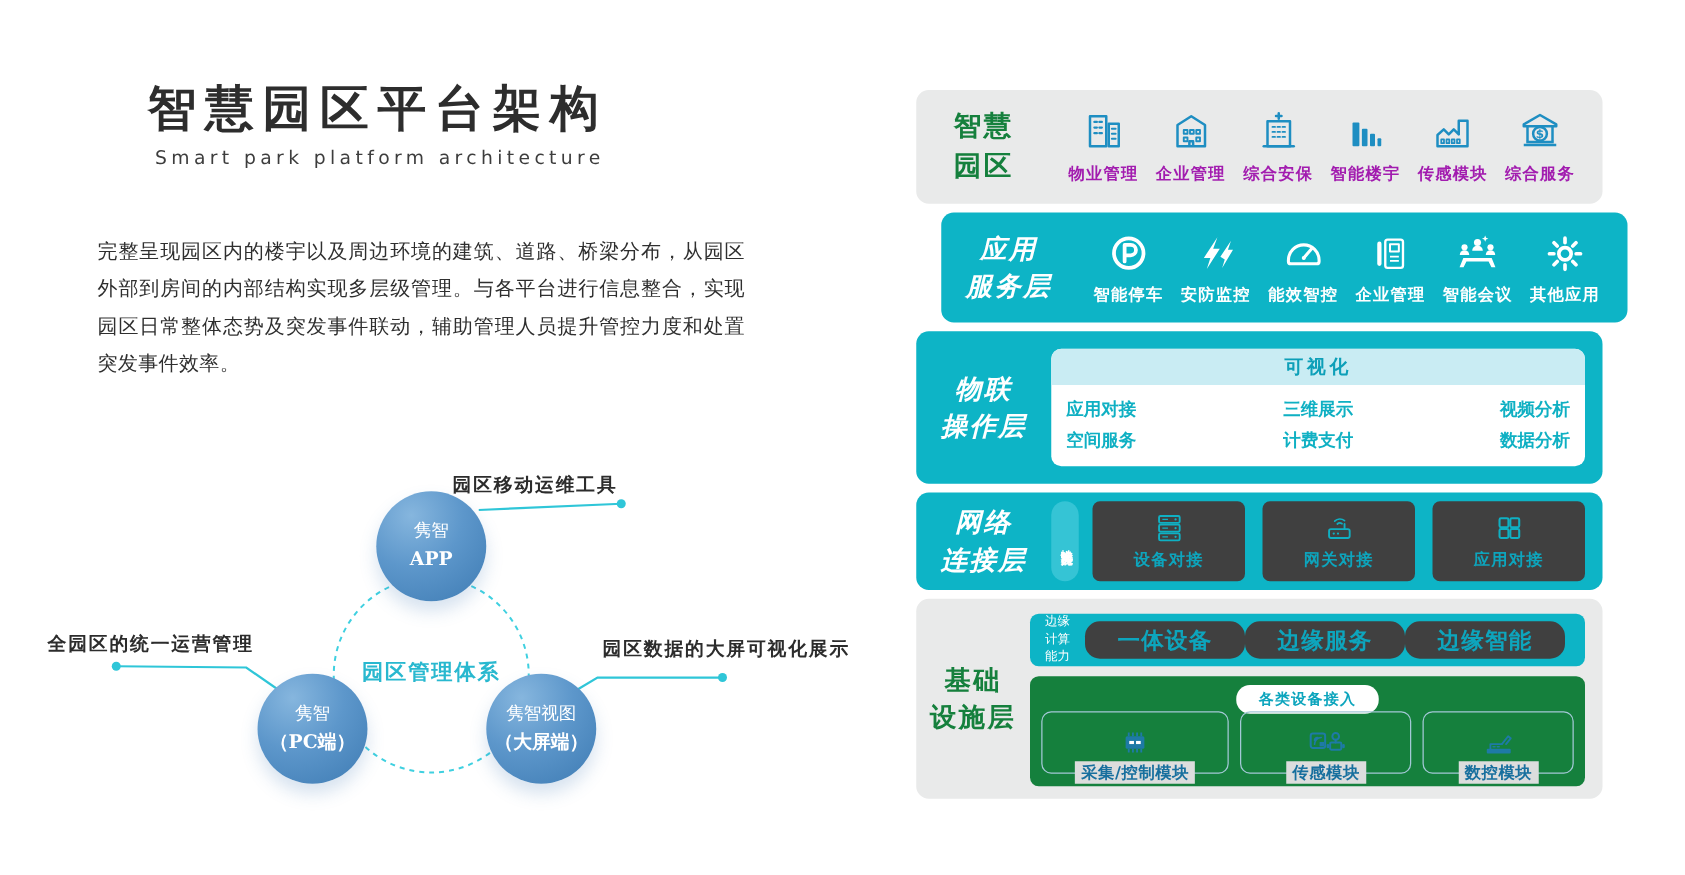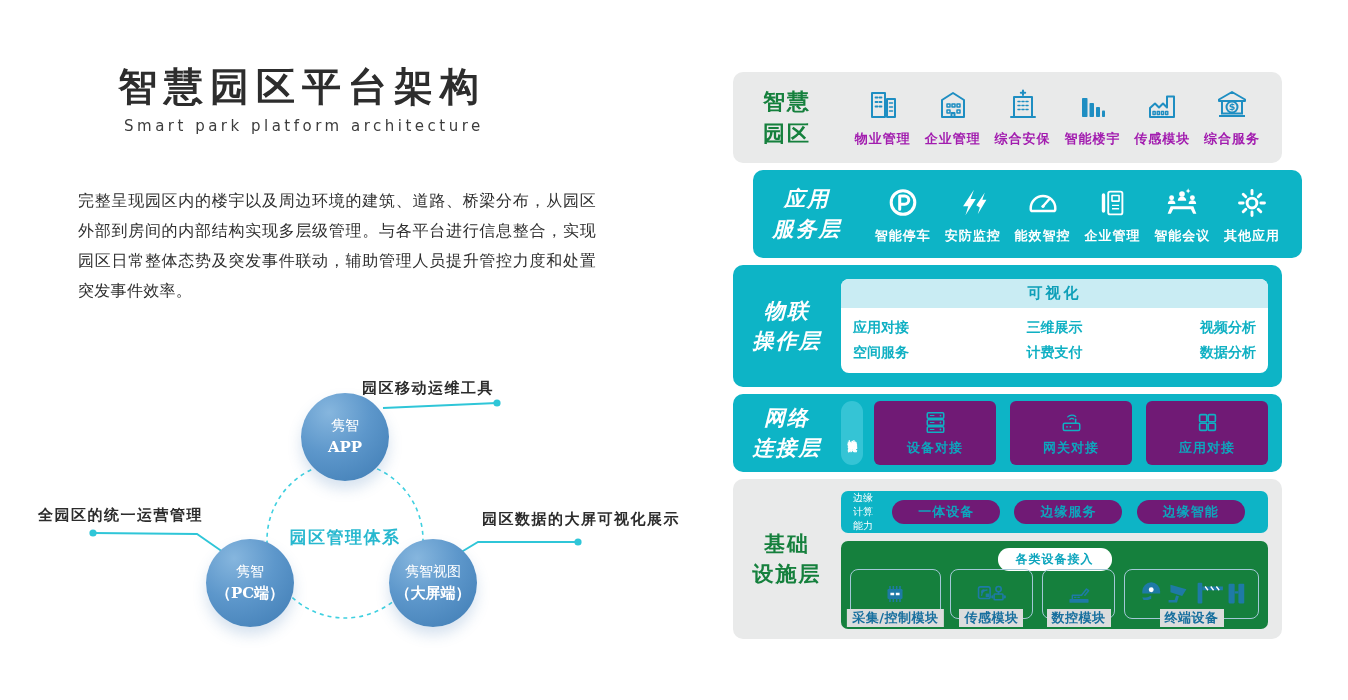--- a/index.html
+++ b/index.html
@@ -64,33 +64,33 @@
   .card-bd { flex:1; display:flex; flex-direction:column; justify-content:space-evenly; padding:3px 12px; }
   .trow { display:flex; justify-content:space-between; color:#0fb0c3; font-size:14px; font-weight:700; }
 
   
   .l4 { height:78px; align-items:center; }
   .vtag { width:22px; height:64px; margin-right:11px; background:#35c4d5; border-radius:11px;
           color:#fff; font-size:9.5px; font-weight:700; letter-spacing:.5px;
           writing-mode:vertical-rl; text-orientation:upright;
           display:flex; align-items:center; justify-content:center; }
   .l4cards { flex:1; display:flex; gap:14px; padding-right:14px; }
-  .l4card { flex:1; height:64px; background:#701a75; border-radius:6px; color:#0fb0c3;
+  .l4card { flex:1; height:64px; background:#404040; border-radius:6px; color:#0fb0c3;
             display:flex; flex-direction:column; align-items:center; justify-content:center; gap:3px; }
   .l4card .lbl { font-size:13px; font-weight:700; color:#0da5bd; letter-spacing:1px; }
 
   
   .l5 { height:160px; margin-bottom:0; }
   .l5content { flex:1; display:flex; flex-direction:column; gap:8px; padding:12px 14px 12px 0; }
   .edgeband { height:44px; background:#0db4c6; border-radius:7px; display:flex;
               align-items:center; padding:0 16px 0 12px; }
   .edgelabel { width:26px; color:#fff; font-size:10px; font-weight:400; line-height:1.4;
                word-break:break-all; margin-right:6px; }
   .edgepills { flex:1; display:flex; justify-content:space-around; align-items:center; }
-  .pill { background:#701a75; color:#0da5bd; border-radius:12px; font-size:13px; font-weight:700;
+  .pill { background:#404040; color:#0da5bd; border-radius:12px; font-size:18px; font-weight:700;
           letter-spacing:1px; padding:3px 26px; white-space:nowrap; }
   .deviceband { flex:1; background:#15803d; border-radius:7px; position:relative;
                 padding:28px 9px 10px 9px; }
   .accesstag { position:absolute; top:7px; left:50%; transform:translateX(-50%);
                background:#fff; color:#0da5bd; border-radius:11px; font-size:12px;
                font-weight:700; padding:3px 18px; letter-spacing:1px; white-space:nowrap; }
   .boxes { display:flex; gap:9px; height:50px; }
   .dbox { position:relative; border:1.5px solid #a3c8d6; border-radius:8px;
           display:flex; align-items:center; justify-content:center; color:#1e7aa6; }
   .dbox .lbl { position:absolute; bottom:-9px; left:50%; transform:translateX(-50%);
@@ -502,24 +502,18 @@
                 <use href="#i-sensor"></use>
               </svg>
             <span class="lbl">传感模块</span>
           </div>
           <div class="dbox fx10">
             <svg width="30" height="30">
                 <use href="#i-cnc"></use>
               </svg>
             <span class="lbl">数控模块</span>
           </div>
-          <div class="dbox fx175">
-            <svg width="122" height="30" viewBox="0 0 112 32">
-                <use href="#i-terminals"></use>
-              </svg>
-            <span class="lbl">终端设备</span>
-          </div>
         </div>
       </div>
     </div>
   </div>
 
 </div>
 
 </body></html>

